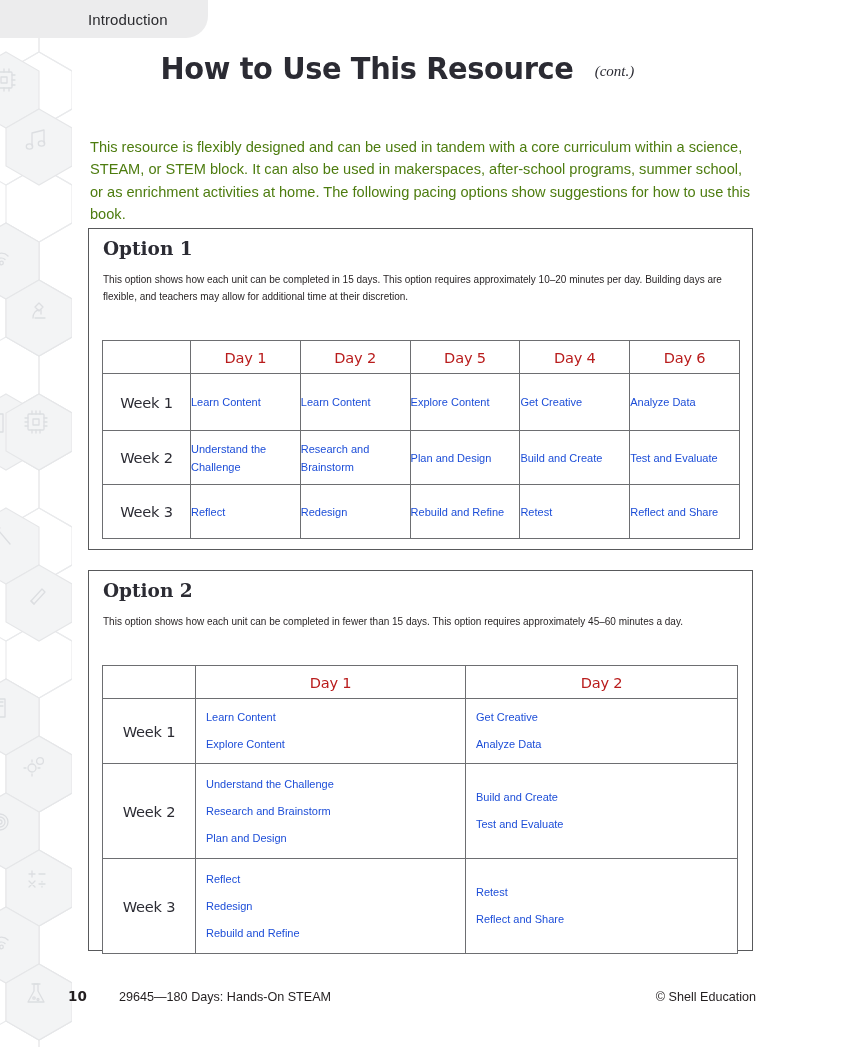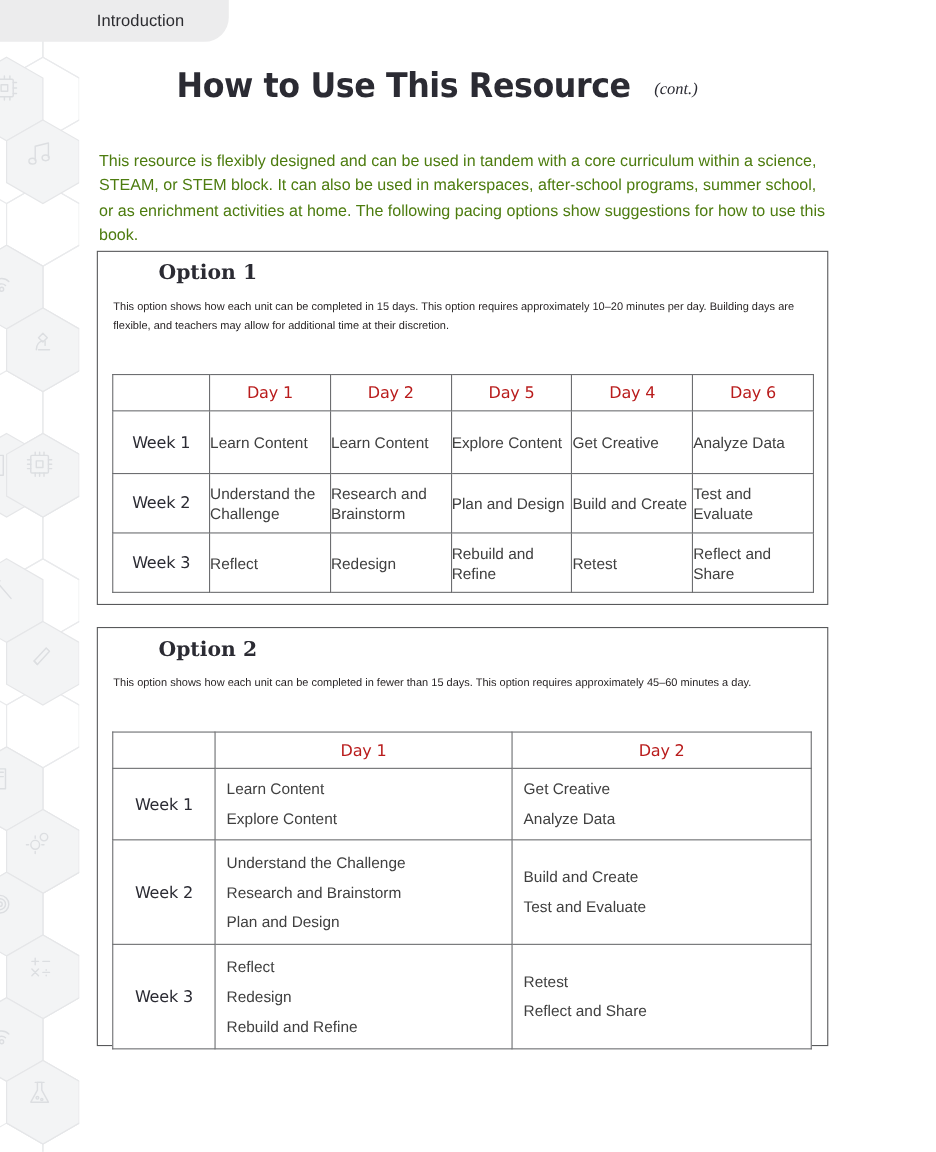--- a/index.html
+++ b/index.html
@@ -62,21 +62,21 @@
     position: absolute;
     left: 0; top: 0;
     width: 851px;
     height: 1047px;
     z-index: 3;
   }
 
   .title-row {
     position: absolute;
     left: 0;
-    top: 60px;
+    top: 50px;
     width: 779px;
     text-align: center;
   }
   .title-main {
     font-family: "DejaVu Sans", sans-serif;
     font-weight: 700;
     font-size: 31px;
     letter-spacing: -0.4px;
     color: #2b2b33;
     display: inline-block;
@@ -125,21 +125,20 @@
   #option2-box { left: 88px; top: 570px; width: 665px; height: 381px; }
 
   .option-title {
     position: absolute;
     left: 14px;
     top: 9px;
     font-family: "DejaVu Serif", serif;
     font-weight: 700;
     font-size: 18.5px;
     color: #2b2b33;
-    margin-left: 41px;
   }
   .option-para {
     position: absolute;
     left: 14px;
     top: 42px;
     width: 636px;
     font-size: 10px;
     line-height: 17px;
     color: #231f20;
   }
@@ -169,23 +168,23 @@
   .weekhead {
     text-align: center;
     font-family: "DejaVu Sans", sans-serif;
     font-weight: 700;
     font-size: 14.6px;
     color: #2b2b33;
     letter-spacing: -.2px;
     margin-left: 48px;
   }
   .cell {
-    font-size: 14px;
+    font-size: 11px;
     line-height: 18px;
-    color: #404040;
+    color: #1d4ed8;
     padding: 0 8px;
   }
 
   
   #t1 { left: 102px; top: 340px; width: 637px; }
   #t1 col.w  { width: 88px; }
   #t1 col.d  { width: 109.8px; }
   #t1 tr.hdr td { height: 33px; }
   #t1 tr.r1 td  { height: 57px; }
   #t1 tr.r2 td  { height: 54px; }
@@ -584,14 +583,19 @@
           <span class="ln">Rebuild and Refine</span>
         </td>
         <td class="cell">
           <span class="ln">Retest</span>
           <span class="ln">Reflect and Share</span>
         </td>
       </tr>
     </tbody>
   </table>
 
+  <div class="footer">
+    <span class="footer-page">10</span>
+    <span class="footer-book">29645—180 Days: Hands-On STEAM</span>
+    <span class="footer-copy">© Shell Education</span>
+  </div>
 
 </div>
 
 </body></html>

